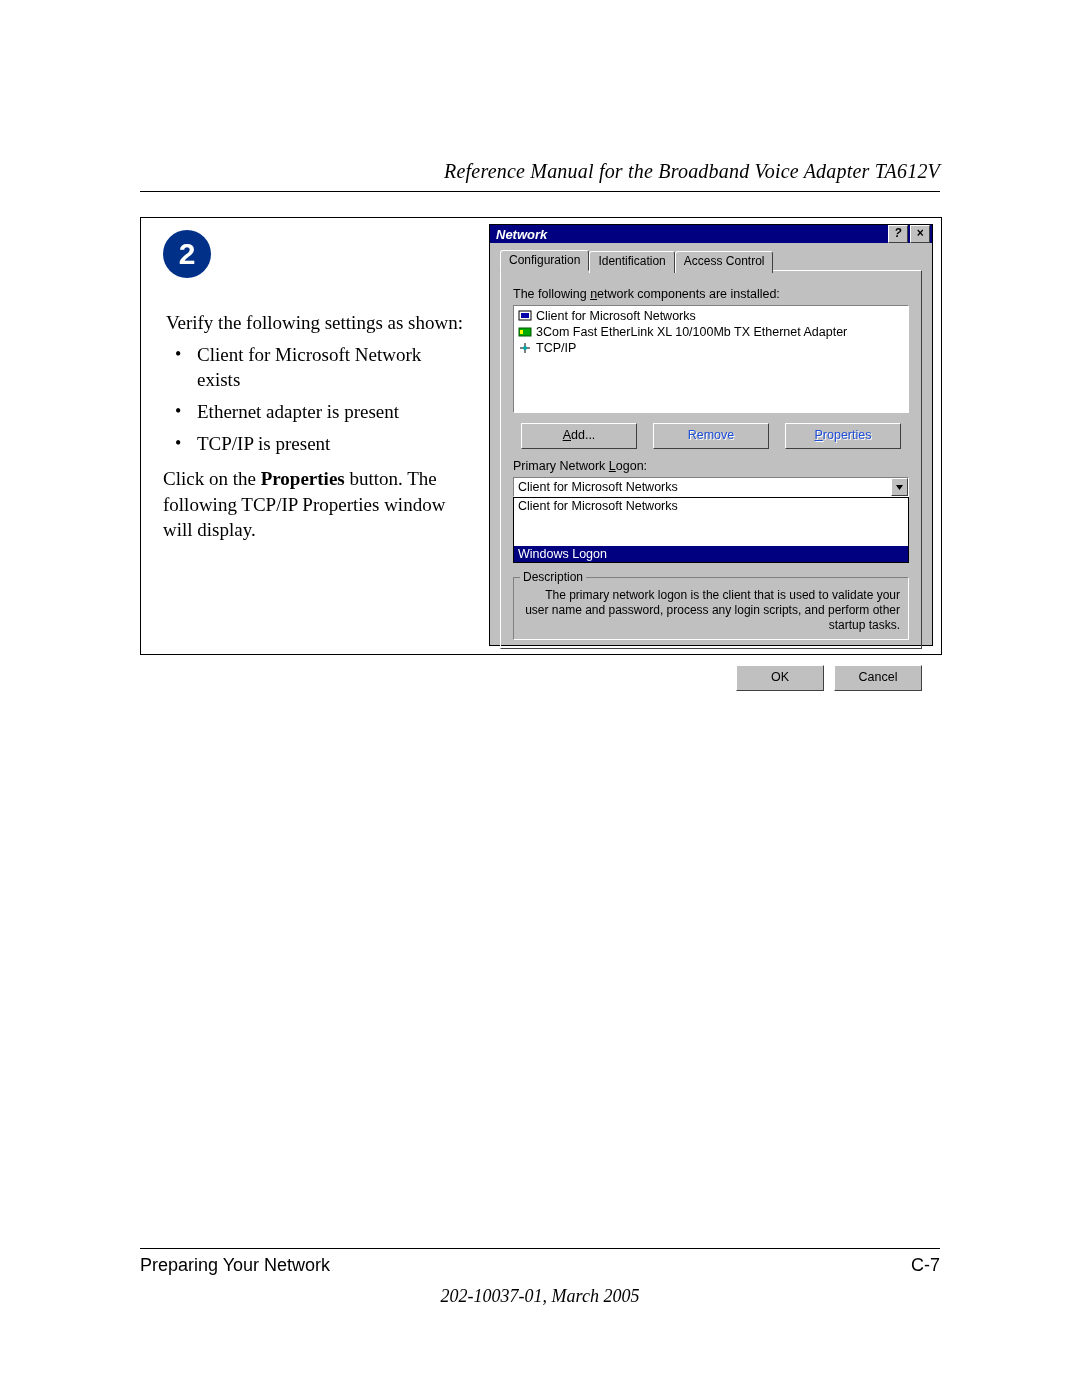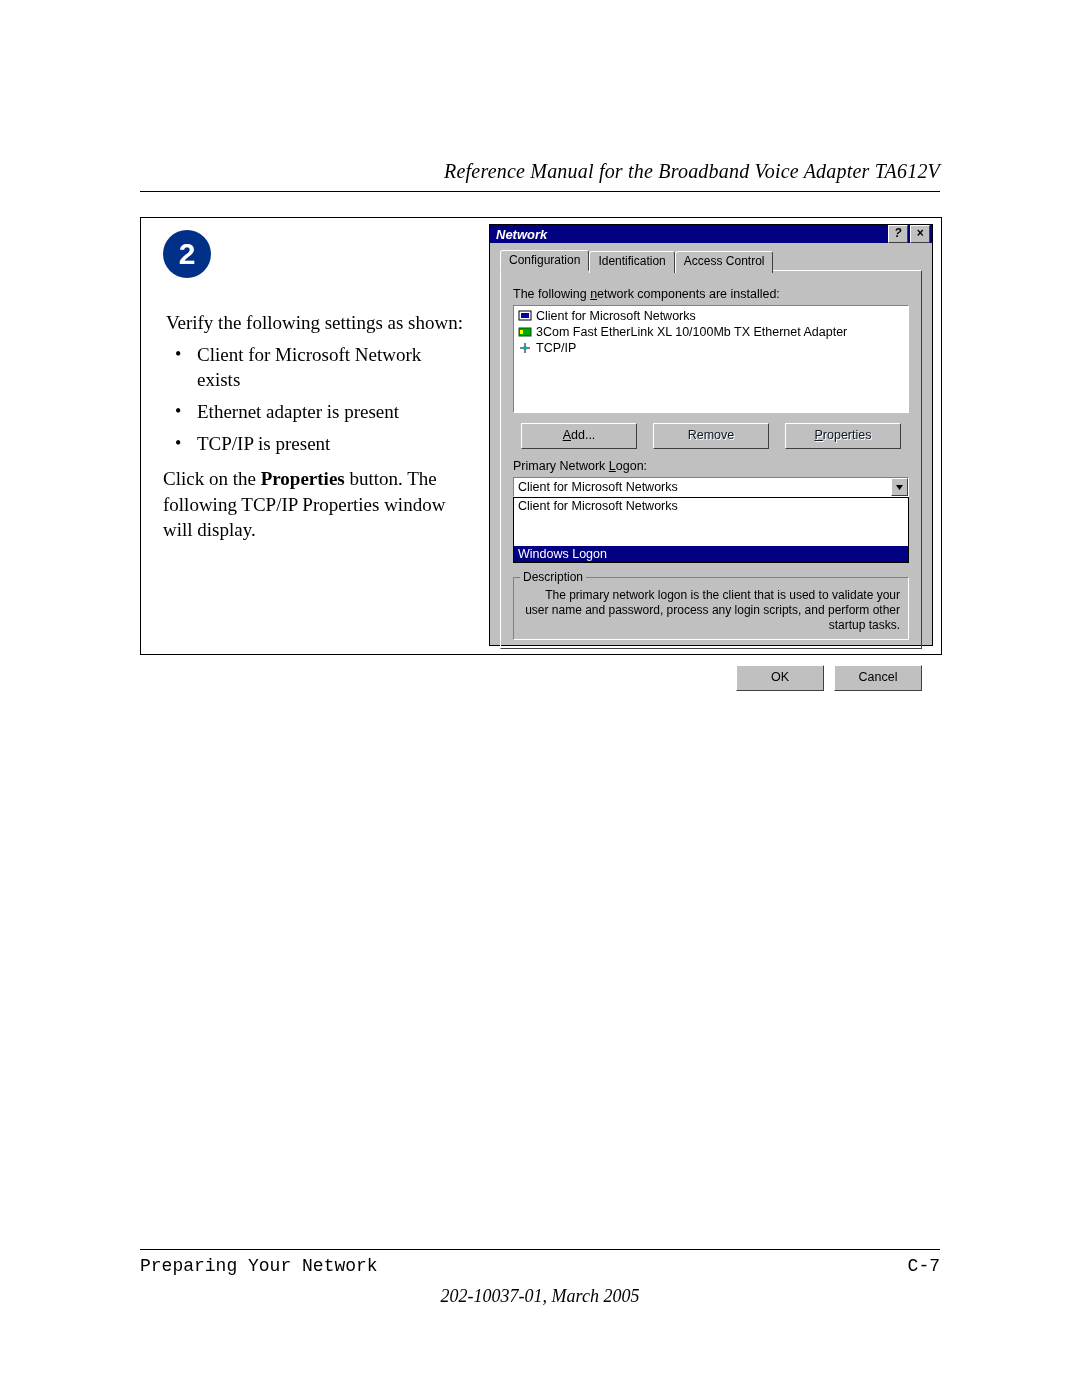--- a/index.html
+++ b/index.html
@@ -179,21 +179,21 @@
     flex: 1;
     height: 24px;
     background: #c0c0c0;
     border: 1px solid #fff;
     border-right-color: #404040; border-bottom-color: #404040;
     font-size: 12.5px;
     text-align: center;
     line-height: 22px;
     cursor: default;
   }
-  .w95btn.disabled { color: #0f172a; text-shadow: 1px 1px 0 #fff; }
+  .w95btn.disabled { color: #1d4ed8; text-shadow: 1px 1px 0 #fff; }
   .combo {
     position: relative;
     height: 20px;
     display: flex;
     align-items: center;
   }
   .combo .txt {
     flex: 1;
     padding: 2px 4px;
     font-size: 12.5px;
@@ -249,21 +249,21 @@
     bottom: 90px;
   }
   .footer-hr {
     border: none;
     border-top: 1px solid #000;
     margin: 0 0 6px 0;
   }
   .footer-row {
     display: flex;
     justify-content: space-between;
-    font-family: Liberation Mono, monospace;
+    font-family: Liberation Sans, sans-serif;
     font-size: 18px;
   }
   .footer-doc {
     text-align: center;
     font-style: italic;
     font-size: 18px;
     margin-top: 10px;
   }
 </style>
 </head>

